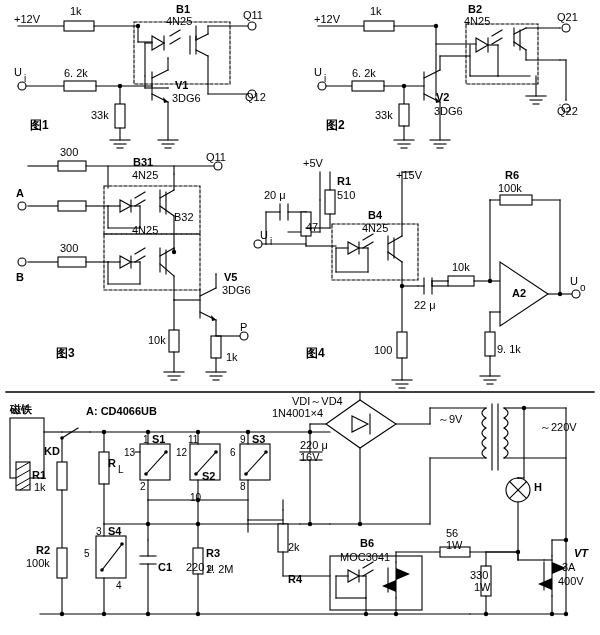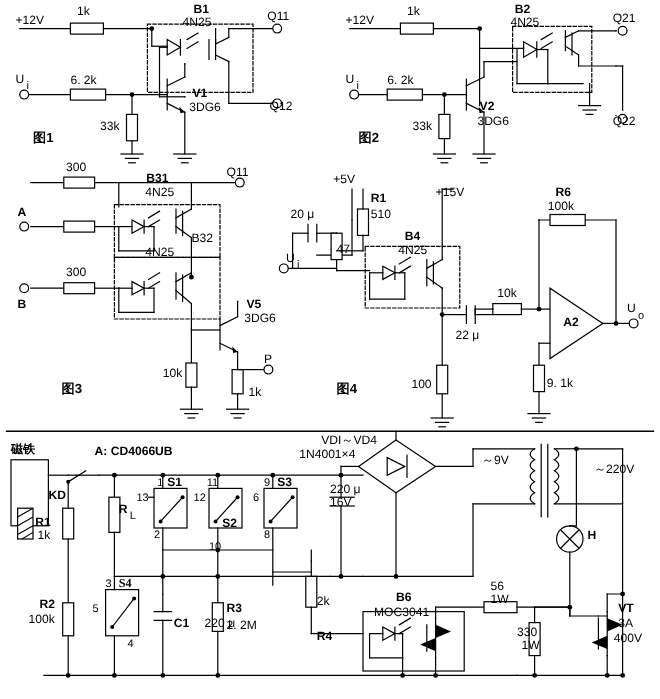--- a/index.html
+++ b/index.html
@@ -573,21 +573,21 @@
 <div class="lbl sm" style="left:143px;top:434px;">1</div>
 <div class="lbl sm" style="left:124px;top:447px;">13</div>
 <div class="lbl sm" style="left:140px;top:481px;">2</div>
 <div class="lbl sm" style="left:188px;top:434px;">11</div>
 <div class="lbl sm" style="left:176px;top:447px;">12</div>
 <div class="lbl sm" style="left:190px;top:492px;">10</div>
 <div class="lbl sm" style="left:240px;top:434px;">9</div>
 <div class="lbl sm" style="left:230px;top:447px;">6</div>
 <div class="lbl sm" style="left:240px;top:481px;">8</div>
 <div class="lbl sm" style="left:96px;top:526px;">3</div>
-<div class="lbl" style="left:108px;top:526px;font-weight:bold;font-family:Liberation Serif, serif;">S4</div>
+<div class="lbl" style="left:108px;top:526px;font-weight:bold;">S4</div>
 <div class="lbl sm" style="left:84px;top:548px;">5</div>
 <div class="lbl sm" style="left:116px;top:580px;">4</div>
 <div class="lbl" style="left:36px;top:545px;font-weight:bold;">R2</div>
 <div class="lbl" style="left:26px;top:558px;">100k</div>
 <div class="lbl" style="left:158px;top:562px;font-weight:bold;">C1</div>
 <div class="lbl" style="left:186px;top:562px;">220 μ</div>
 <div class="lbl" style="left:206px;top:548px;font-weight:bold;">R3</div>
 <div class="lbl" style="left:206px;top:564px;">2. 2M</div>
 <div class="lbl" style="left:288px;top:528px;font-weight:bold;margin-top:46px;">R4</div>
 <div class="lbl" style="left:288px;top:542px;">2k</div>
@@ -597,18 +597,18 @@
 <div class="lbl" style="left:272px;top:408px;">1N4001×4</div>
 <div class="lbl" style="left:438px;top:414px;">～9V</div>
 <div class="lbl" style="left:540px;top:422px;">～220V</div>
 <div class="lbl" style="left:534px;top:482px;font-weight:bold;">H</div>
 <div class="lbl" style="left:360px;top:538px;font-weight:bold;">B6</div>
 <div class="lbl" style="left:340px;top:552px;">MOC3041</div>
 <div class="lbl" style="left:446px;top:528px;">56</div>
 <div class="lbl" style="left:446px;top:540px;">1W</div>
 <div class="lbl" style="left:470px;top:570px;">330</div>
 <div class="lbl" style="left:474px;top:582px;">1W</div>
-<div class="lbl" style="left:562px;top:548px;font-weight:bold;">VT</div>
+<div class="lbl" style="left:574px;top:548px;font-weight:bold;font-style:italic;">VT</div>
 <div class="lbl" style="left:562px;top:562px;">3A</div>
 <div class="lbl" style="left:558px;top:576px;">400V</div>
 <div class="lbl fig" style="left:16px;top:596px;margin-top:48px;">图6</div>
 
 </div>
 
 </body></html>

